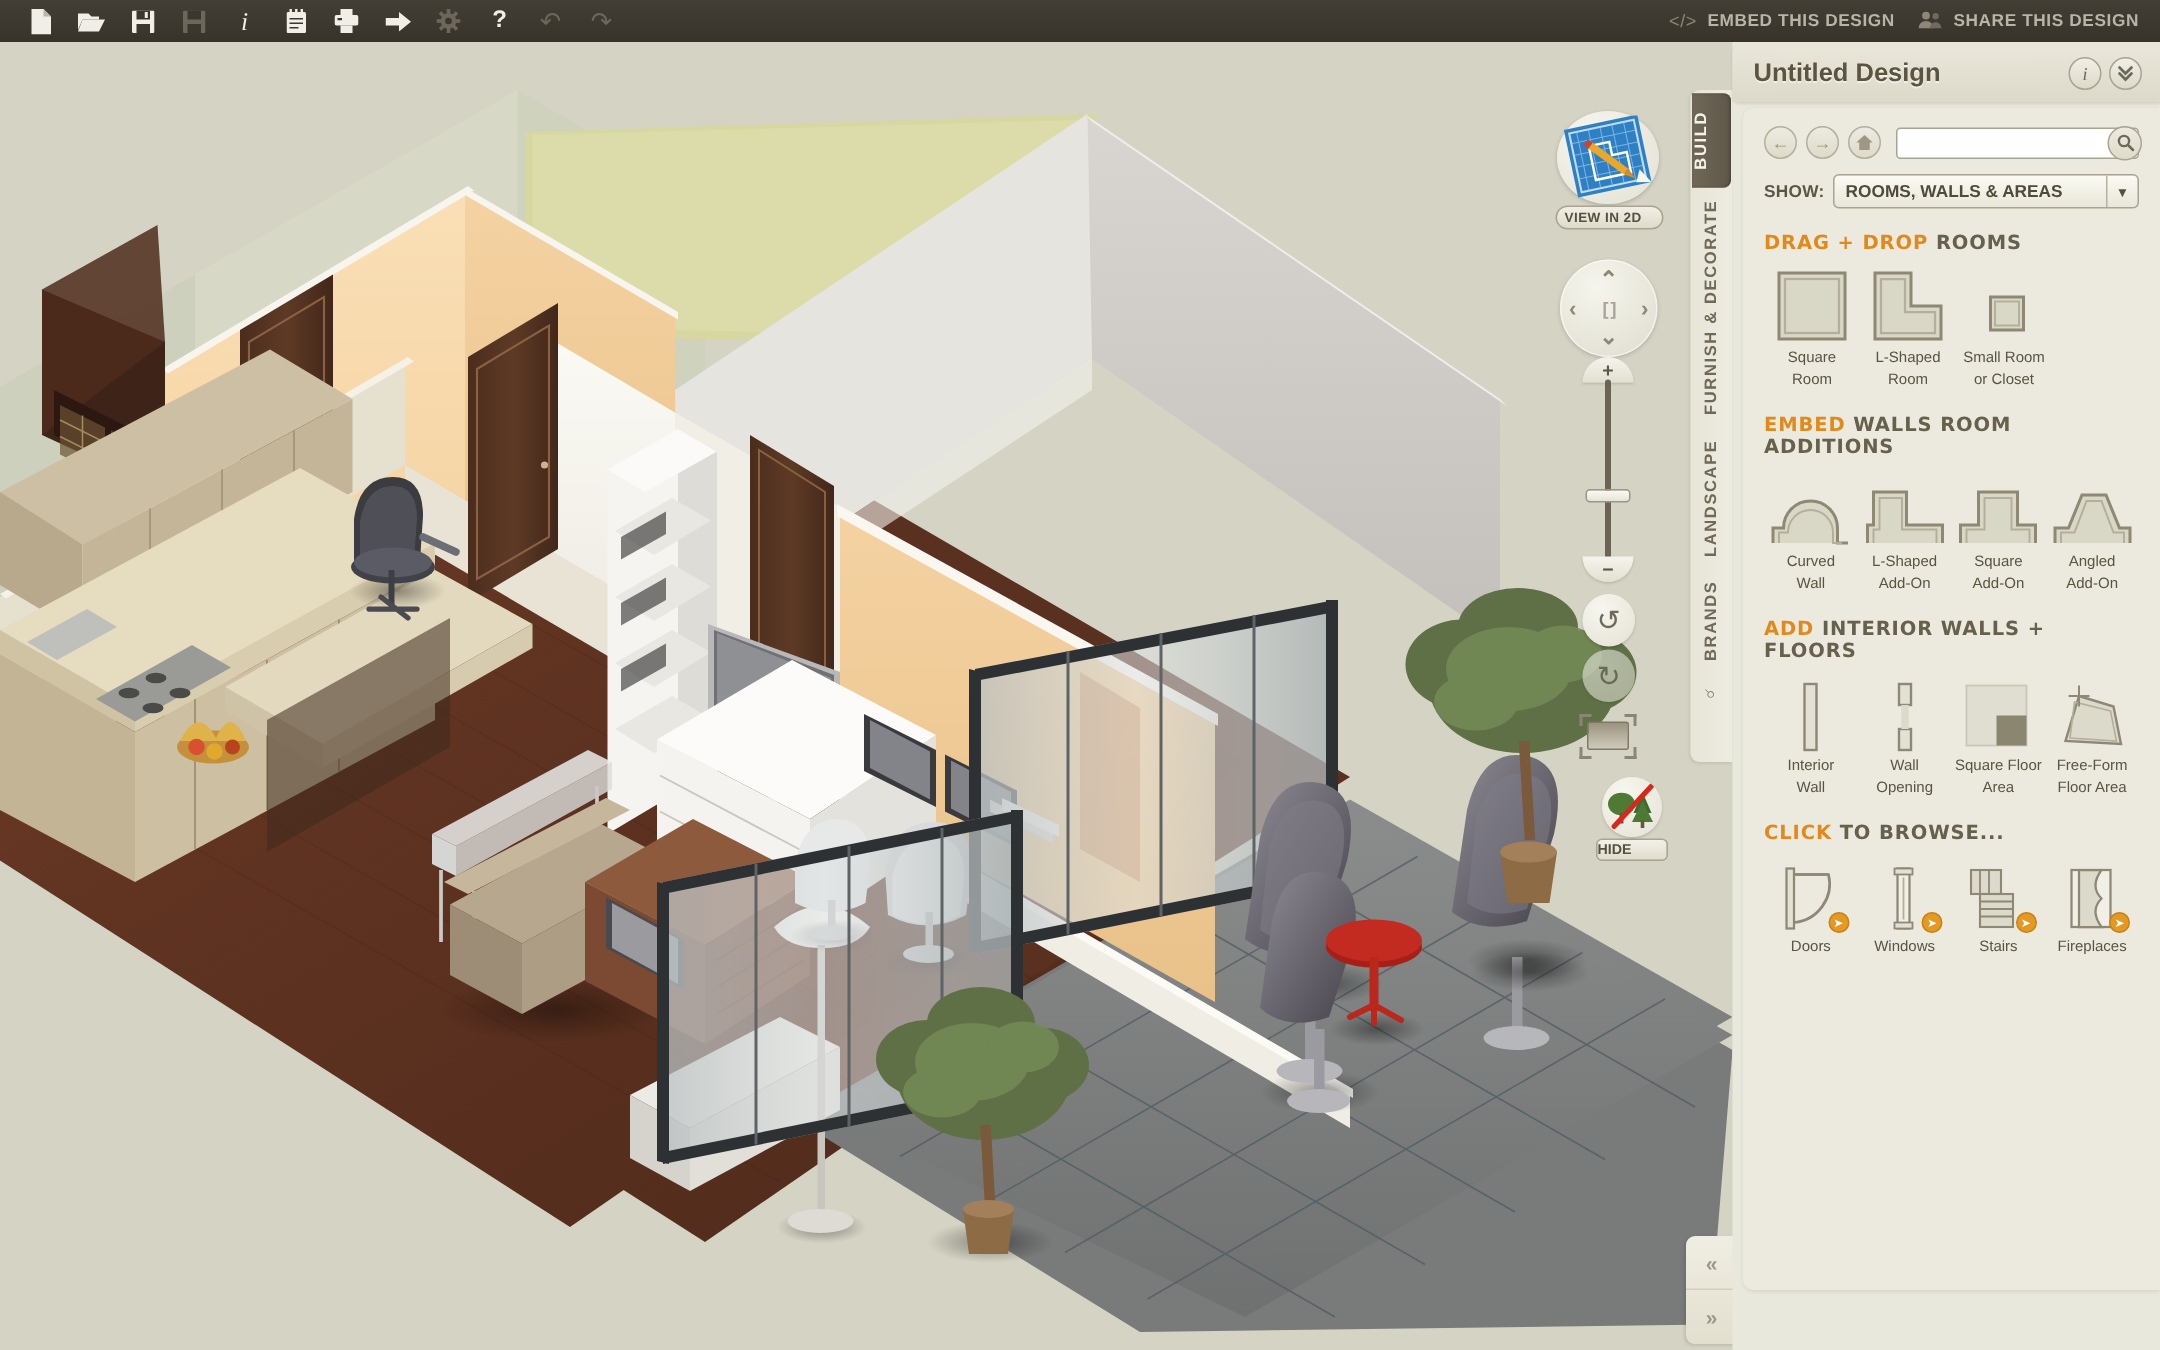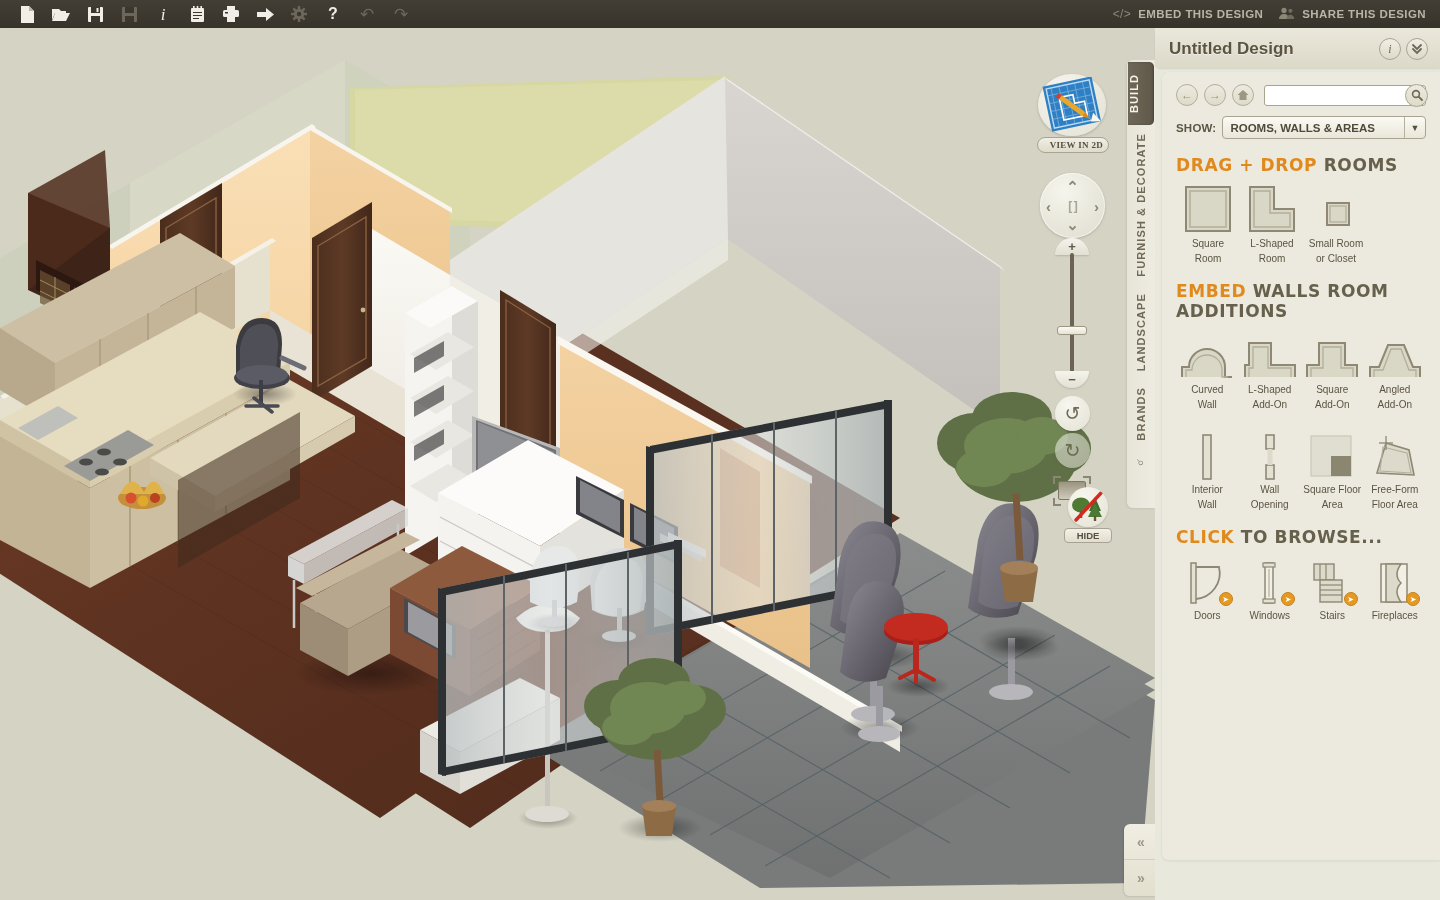--- a/index.html
+++ b/index.html
@@ -53,21 +53,21 @@
   .canvas {
     position: absolute; top: 28px; left: 0; width: 1155px; height: 872px;
     background: #d5d4c4; overflow: hidden;
   }
   .scene { position: absolute; inset: 0; }
   .scene svg { display: block; }
 
   
   .viewctl { position: absolute; z-index: 30; }
   .btn2d {
-    top: 46px; left: 1038px; width: 70px; text-align: right; cursor: pointer; font-family: Liberation Serif, serif;
+    top: 46px; left: 1038px; width: 70px; text-align: left; cursor: pointer;
   }
   .btn2d .thumb {
     width: 68px; height: 62px; border-radius: 50%;
     background: radial-gradient(circle at 35% 30%, #f7f6ef, #e3e1d3);
     box-shadow: 0 1px 3px rgba(0,0,0,.2); display: flex;
     align-items: center; justify-content: center;
   }
   .btn2d .lbl {
     margin: 1px auto 0; background: linear-gradient(#f1efe5,#dedbcb);
     border: 1px solid #a8a392; border-radius: 9px; font-size: 9px; font-weight: bold;
@@ -124,21 +124,21 @@
     background: linear-gradient(#9a937f, #cfcabb); border: 1px solid #7d7766; border-radius: 2px;
   }
   .shotbtn i {
     position: absolute; width: 8px; height: 8px; border: 2px solid #8b8573;
   }
   .shotbtn i.tl { left:0; top:0; border-right:0; border-bottom:0; }
   .shotbtn i.tr { right:0; top:0; border-left:0; border-bottom:0; }
   .shotbtn i.bl { left:0; bottom:0; border-right:0; border-top:0; }
   .shotbtn i.br { right:0; bottom:0; border-left:0; border-top:0; }
 
-  .hidebtn { top: 459px; left: 1052px; width: 72px; text-align: center; cursor: pointer; }
+  .hidebtn { top: 490px; left: 1052px; width: 72px; cursor: pointer; }
   .hidebtn .circ {
     width: 40px; height: 40px; border-radius: 50%; margin: 0 auto;
     background: radial-gradient(circle at 36% 28%, #f8f7f0, #e4e2d4);
     box-shadow: 0 1px 2px rgba(0,0,0,.16); position: relative; overflow: hidden;
   }
   .hidebtn .lbl {
     margin: 1px auto 0; background: linear-gradient(#f3f1e8,#e0ddcd);
     border: 1px solid #a8a392; border-radius: 4px; font-size: 9.5px; font-weight: bold;
     color: #55503f; padding: 1px 0; width: 48px;
   }
@@ -199,21 +199,21 @@
     font-size: 11.5px; font-weight: bold; color: #4f4a3a; cursor: pointer;
   }
   .select .val { flex: 1; }
   .select .arrow {
     width: 21px; height: 100%; border-left: 1px solid #b6b19f;
     display: flex; align-items: center; justify-content: center; font-size: 9px; color: #55503f;
   }
 
   .sec { padding: 0 14px; margin-top: 16px; }
   .sec-h {
-    font-size: 17px; font-weight: bold; letter-spacing: .6px;
+    font-size: 13px; font-weight: bold; letter-spacing: .6px;
     color: #66604c; margin-bottom: 6px; font-family: "DejaVu Sans", sans-serif;
   }
   .sec-h em { font-style: normal; color: #e08a1e; }
   .row { display: flex; }
   .item { text-align: center; cursor: pointer; }
   .item .art {
     height: 54px; display: flex; align-items: flex-end; justify-content: center;
     position: relative;
   }
   .item .cap {
@@ -938,20 +938,24 @@
                   <path d="M8 40 V33 H17 L25 12 H35 L43 33 H50 V40" fill="none" stroke="#b4af9c" stroke-width="1.3"></path>
                 </svg>
             </div>
             <div class="cap">Angled</div>
             <div class="cap">Add-On</div>
           </div>
         </div>
       </div>
 
       <div class="sec">
+        <div class="sec-h">
+          <em>ADD</em>
+          <span>INTERIOR WALLS + FLOORS</span>
+        </div>
         <div class="row">
           <div class="item" style="width:63px">
             <div class="art">
               <svg width="28" height="48" viewBox="0 0 28 48">
                   <rect x="10" y="2" width="8" height="44" fill="#e3e1d3" stroke="#8e8874" stroke-width="1.6"></rect>
                 </svg>
             </div>
             <div class="cap">Interior</div>
             <div class="cap">Wall</div>
           </div>

